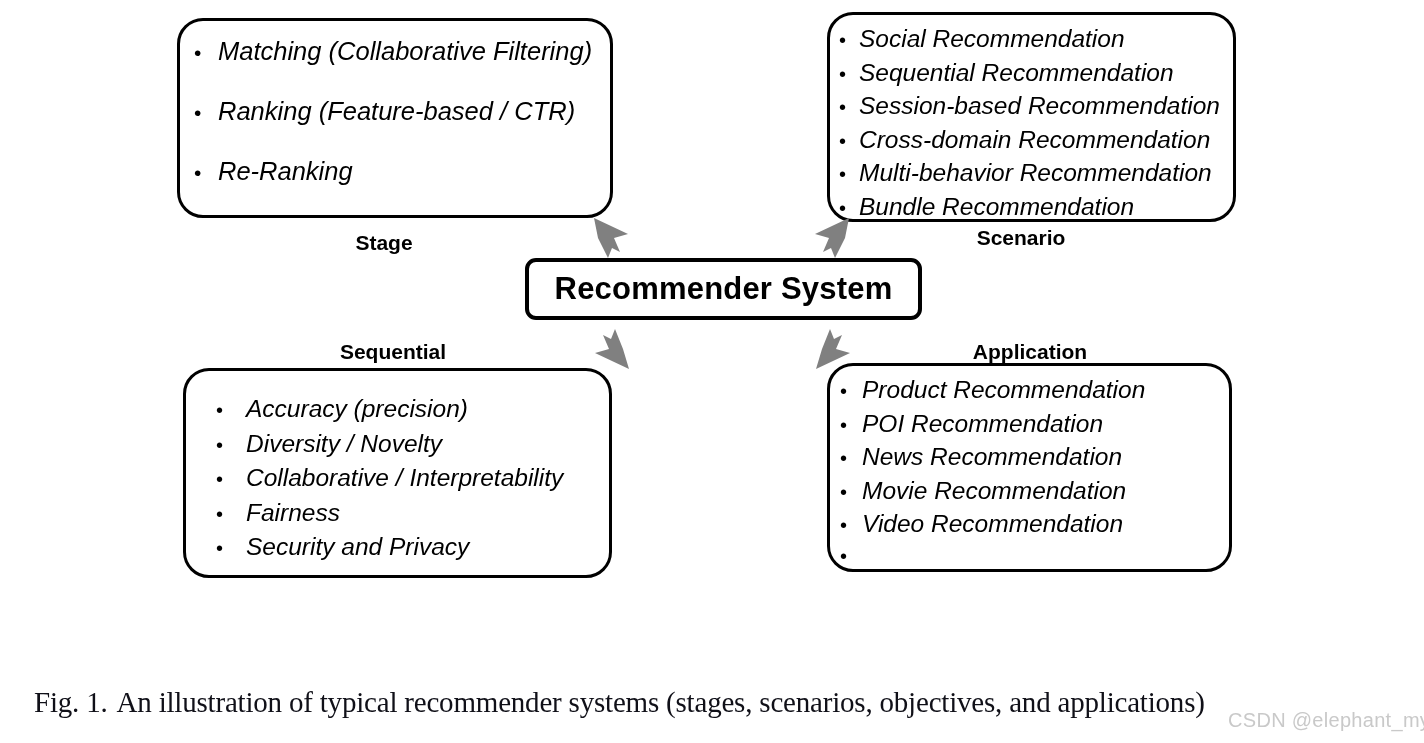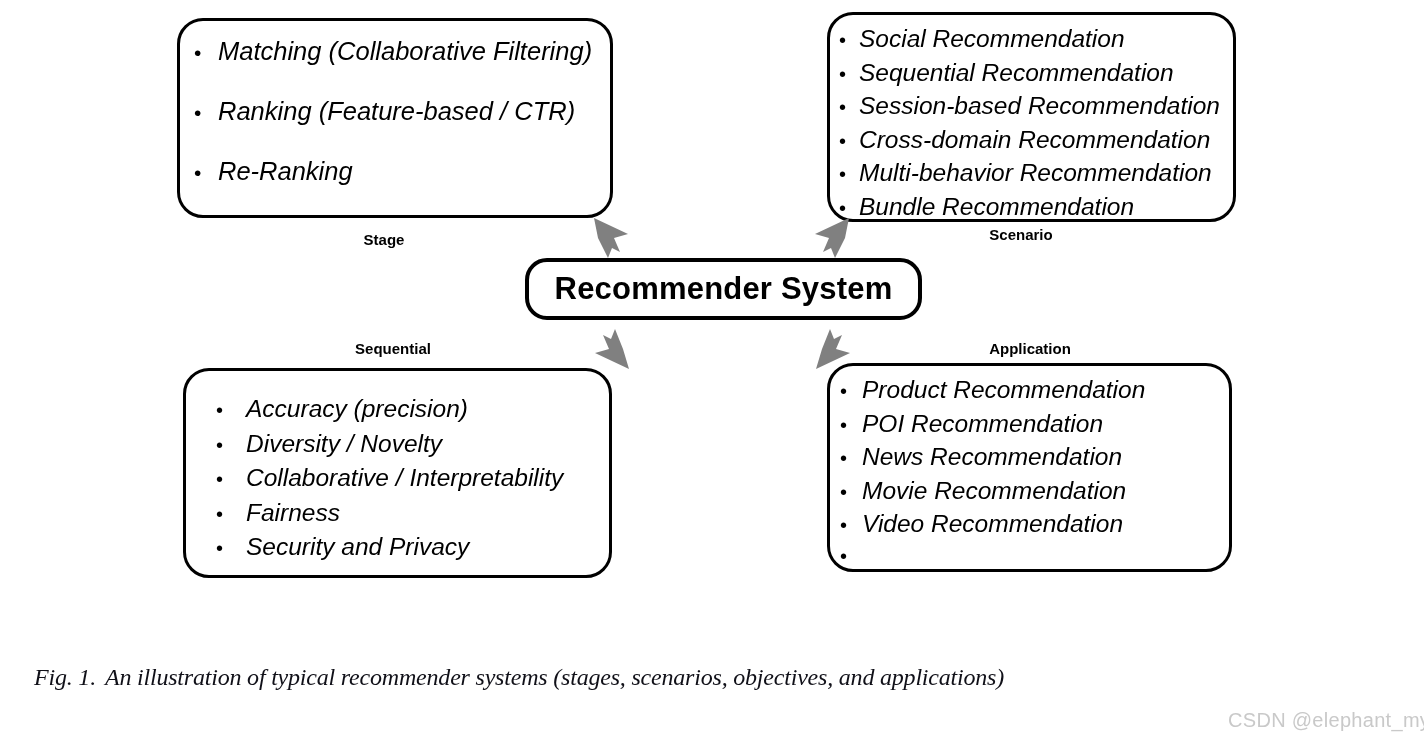--- a/index.html
+++ b/index.html
@@ -109,38 +109,38 @@
   }
   #box-application .bullet-list li .bul { width: 22px; font-size: 20px; }
 
   
   #box-center {
     position: absolute;
     left: 525px; top: 258px;
     width: 397px; height: 62px;
     box-sizing: border-box;
     border: 4px solid #000000;
-    border-radius: 22px;
+    border-radius: 11px;
     background: #ffffff;
     display: flex;
     align-items: center;
     justify-content: center;
   }
   #box-center .center-label {
     font-size: 31px;
     font-weight: bold;
     letter-spacing: 0.2px;
     color: #000000;
     white-space: nowrap;
   }
 
   
   .cap {
     position: absolute;
-    font-size: 15px;
+    font-size: 21px;
     font-weight: bold;
     color: #000000;
     white-space: nowrap;
     text-align: center;
     transform: translateX(-50%);
   }
   #cap-stage       { left: 384px;  top: 231px; }
   #cap-scenario    { left: 1021px; top: 226px; }
   #cap-objective   { left: 393px;  top: 340px; }
   #cap-application { left: 1030px; top: 340px; }
@@ -152,28 +152,27 @@
   }
   #arrow-ul { left: 590px; top: 214px; }
   #arrow-ur { left: 805px; top: 214px; }
   #arrow-dl { left: 585px; top: 325px; }
   #arrow-dr { left: 812px; top: 325px; }
 
   
   #figure-caption {
     position: absolute;
     left: 34px;
-    top: 664px;
+    top: 686px;
     width: 1380px;
     font-family: "Liberation Serif", "DejaVu Serif", serif;
-    font-size: 24px;
+    font-size: 29px;
     letter-spacing: -0.2px;
     color: #101018;
     white-space: nowrap;
-    font-style: italic;
   }
   #figure-caption .fig-no { margin-right: 9px; }
 
   
   #watermark {
     position: absolute;
     left: 1228px;
     top: 709px;
     font-size: 20px;
     color: #c9c9c9;

